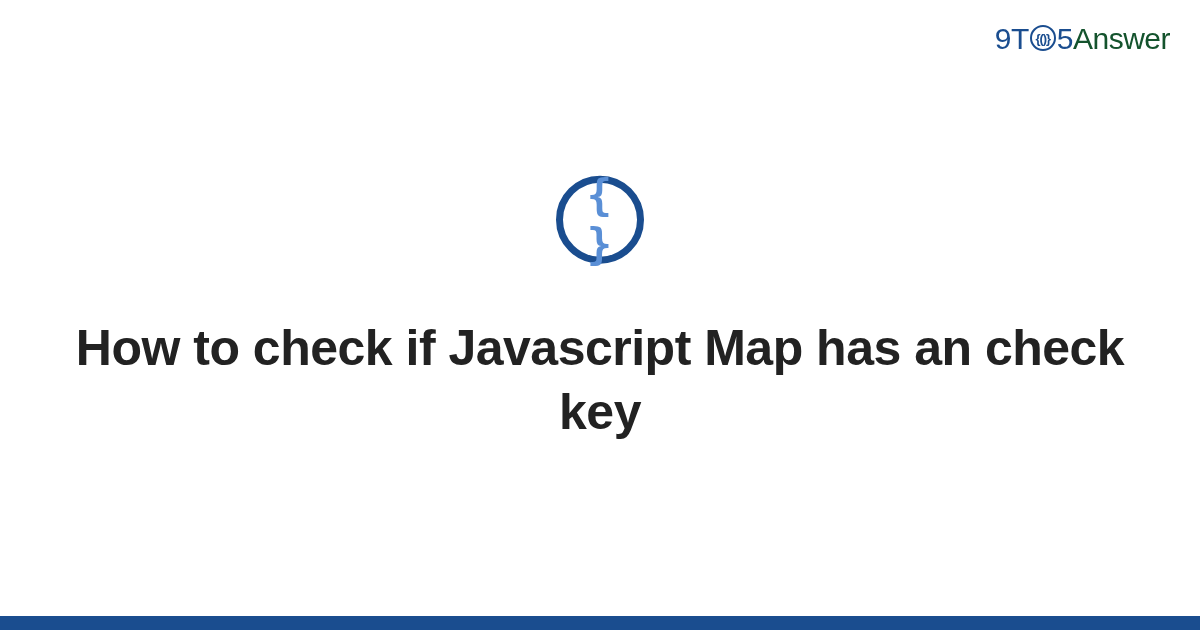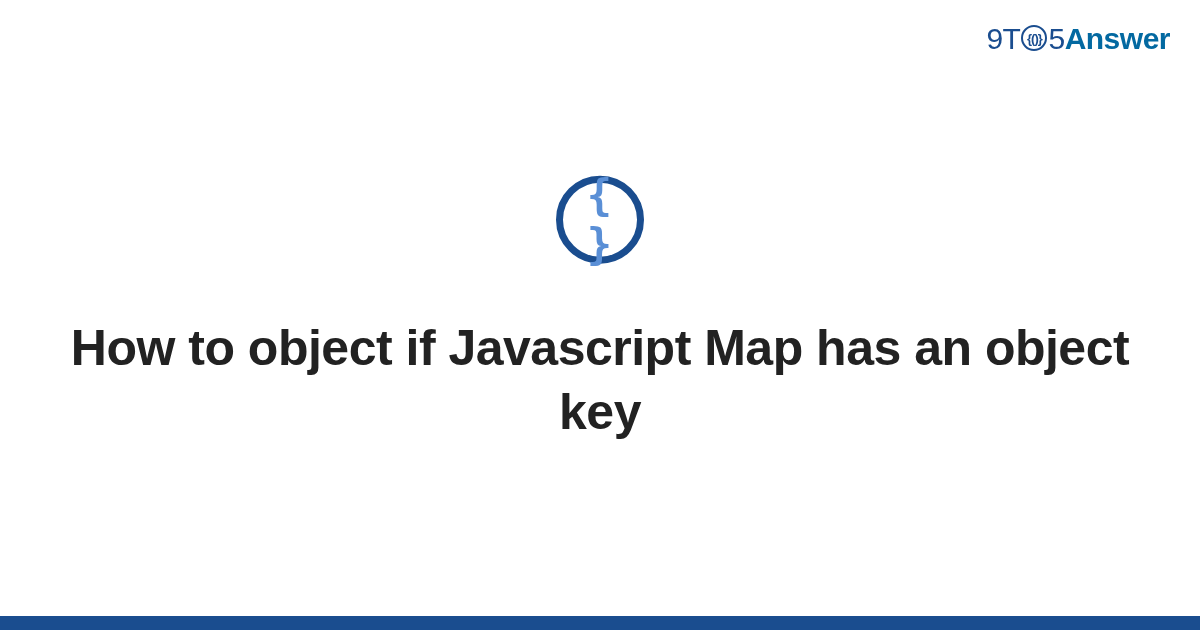--- a/index.html
+++ b/index.html
@@ -49,22 +49,22 @@
       font-size: 13px;
       color: #1a4d8f;
       font-weight: 600;
       letter-spacing: -1px;
     }
     .logo .five {
       color: #1a4d8f;
       font-weight: 500;
     }
     .logo .answer {
-      color: #0369a1;
-      font-weight: 700;
+      color: #14532d;
+      font-weight: 400;
       text-align: center;
     }
     .center-content {
       position: absolute;
       top: 50%;
       left: 50%;
       transform: translate(-50%, -52%);
       text-align: center;
       width: 100%;
       padding: 0 60px;
@@ -113,16 +113,16 @@
     <span class="o-inner">{()}</span>
   </span>
   <span class="five">5</span>
   <span class="answer">Answer</span>
 </div>
 
 <div class="center-content">
   <div class="icon-circle">
     <span class="icon-braces">{ }</span>
   </div>
-  <h1 class="title">How to object if Javascript Map has an object key</h1>
+  <h1 class="title">How to check if Javascript Map has an check key</h1>
 </div>
 
 <div class="bottom-bar"></div>
 
 </body></html>

